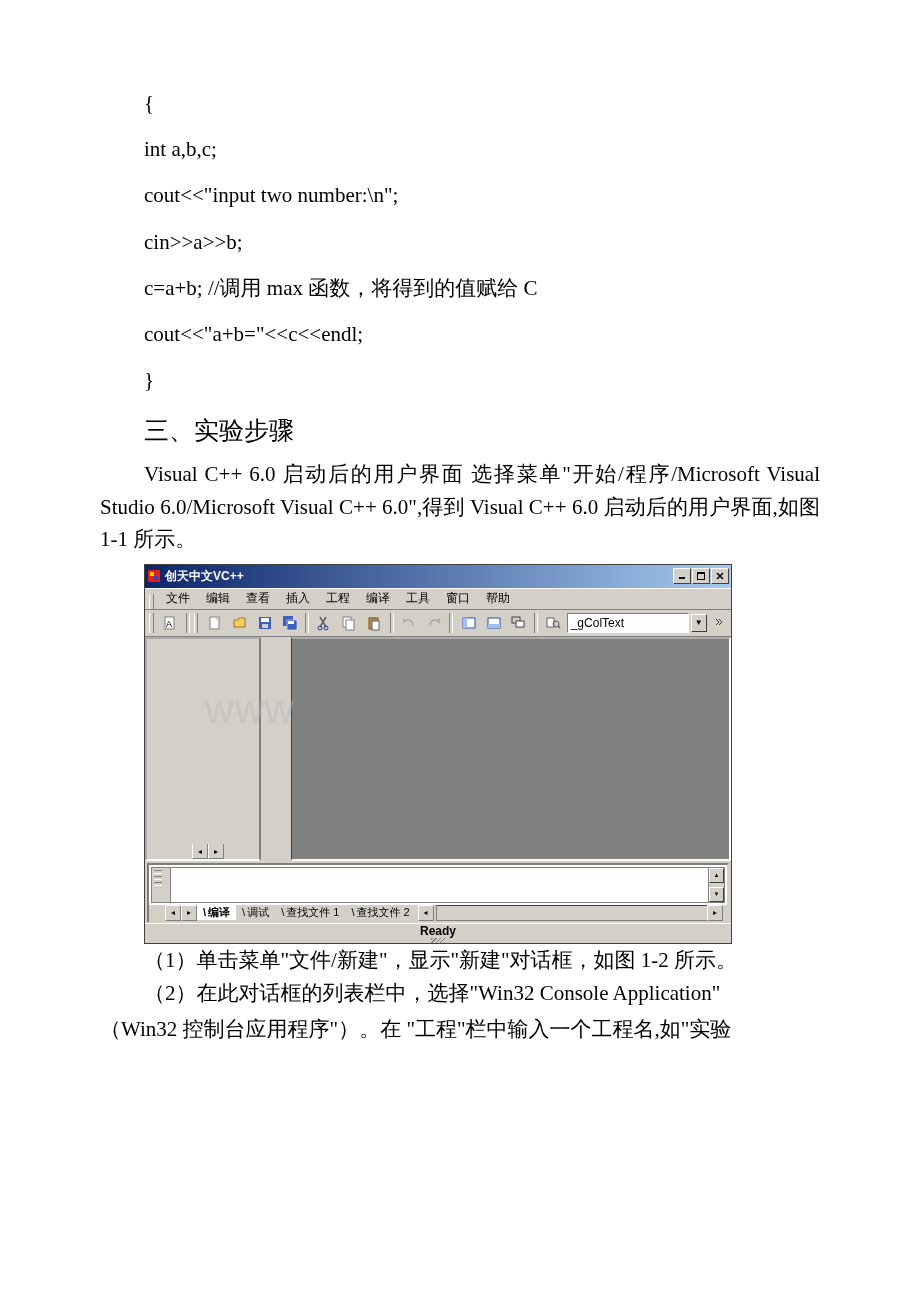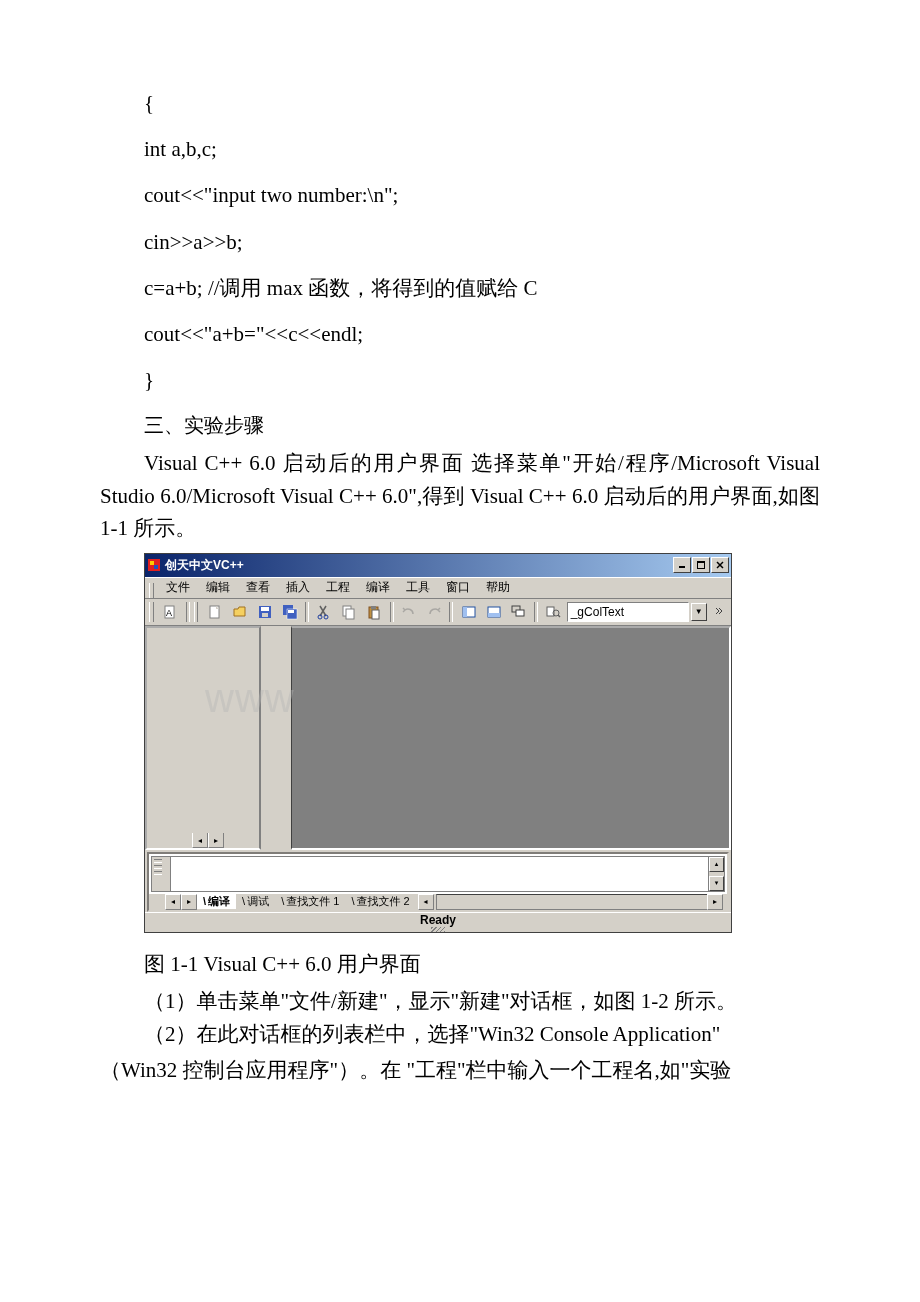--- a/index.html
+++ b/index.html
@@ -15,21 +15,21 @@
   .code-block {
     padding-left: 44px;
   }
   .code-line {
     font-size: 21px;
     line-height: 2.2;
     color: #000;
     font-family: "Times New Roman", "SimSun", serif;
   }
   .section-title {
-    font-size: 20px;
+    font-size: 25px;
     line-height: 2.2;
     padding-left: 44px;
   }
   .paragraph {
     font-size: 21px;
     line-height: 1.55;
     text-indent: 44px;
     margin: 0 0;
     text-align: justify;
   }
@@ -573,21 +573,20 @@
       </div>
 
       <div class="statusbar">
         <span>Ready</span>
         <span class="status-grip"></span>
       </div>
 
     </div>
   </div>
 
-  <div class="figure-caption">图 1-1 Visual C++ 6.0 用户界面</div>
 
 
   <p class="paragraph">（1）单击菜单"文件/新建"，显示"新建"对话框，如图 1-2 所示。</p>
 
   <p class="paragraph" style="margin-bottom:0">（2）在此对话框的列表栏中，选择"Win32 Console Application"</p>
   <p class="paragraph-noindent">（Win32 控制台应用程序"）。在 "工程"栏中输入一个工程名,如"实验</p>
 
 </div>
 
 </body></html>

